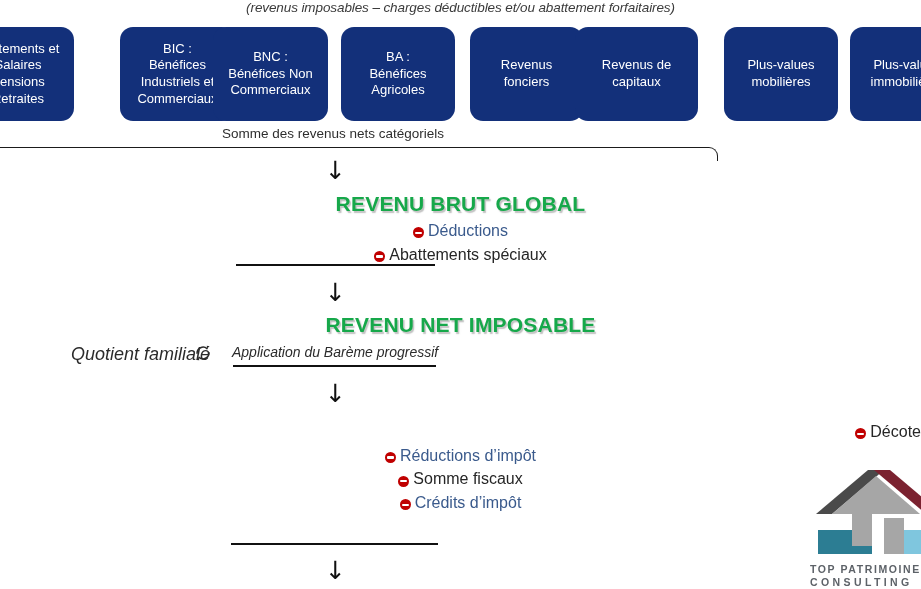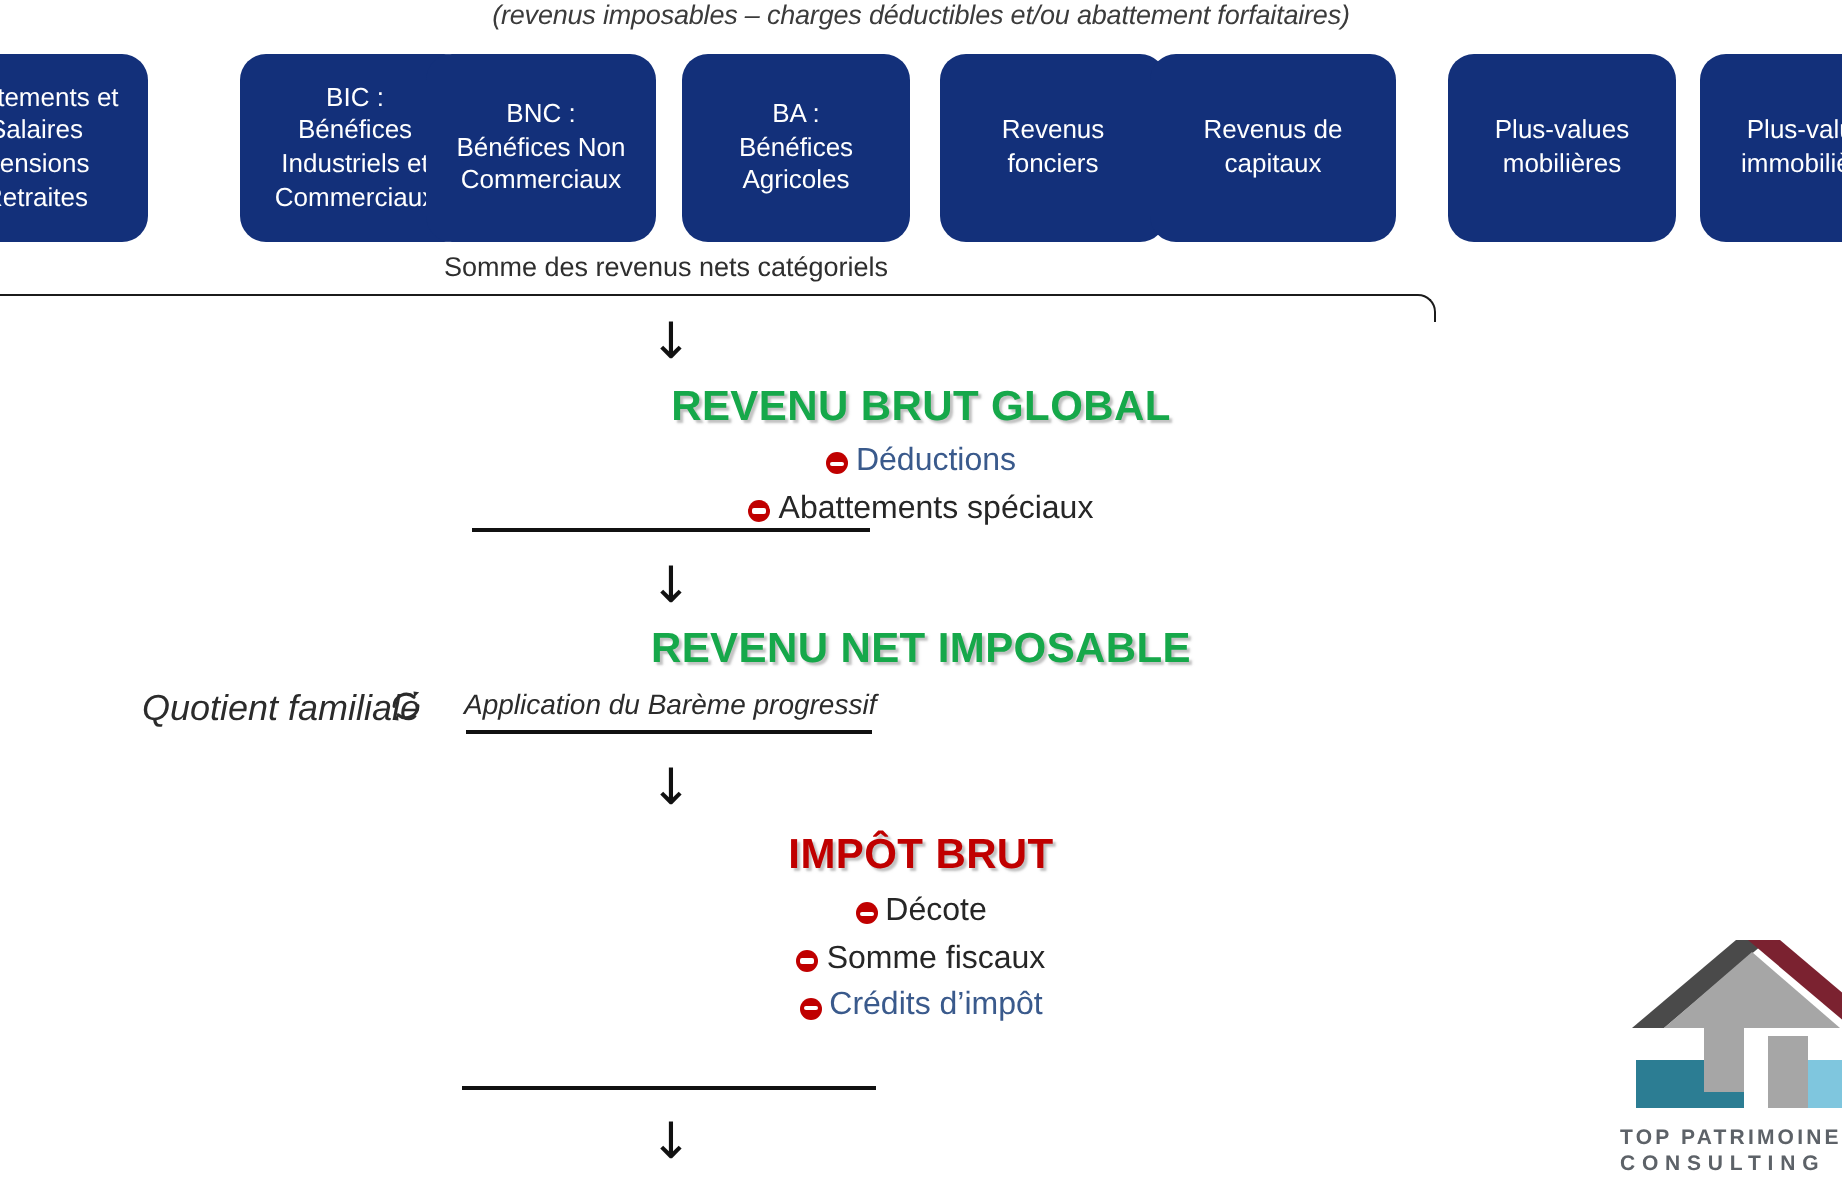--- a/index.html
+++ b/index.html
@@ -264,26 +264,28 @@
       <path d="M7.6 16.8 l0.3 3.1 l-3.1 -0.4 z" fill="#2b2b2b"></path>
     </svg>
   </span>
 
   <div class="bareme-label" style="left:232px; top:344px;">Application du Barème progressif</div>
 
   <div class="rule" style="left:233px; top:365px; width:203px;"></div>
   <div class="arrow" style="left:325px; top:381px;">↓</div>
 
   <div class="stage" style="top:416px;">
-    <div class="stage-title title-red">IMPÔT BRUT</div>
-
-    <div class="sub-line" style="margin-top:4px;">
+
+    <div class="sub-line" style="margin-top:4px;text-align:right;">
       <span class="minus-dot"></span><span class="txt-dark">Décote</span>
     </div>
 
+    <div class="sub-line">
+      <span class="minus-dot"></span><span class="txt-blue">Réductions d’impôt</span>
+    </div>
 
     <div class="sub-line">
       <span class="minus-dot"></span><span class="txt-dark">Somme fiscaux</span>
     </div>
 
     <div class="sub-line">
       <span class="minus-dot"></span><span class="txt-blue">Crédits d’impôt</span>
     </div>
   </div>
 

